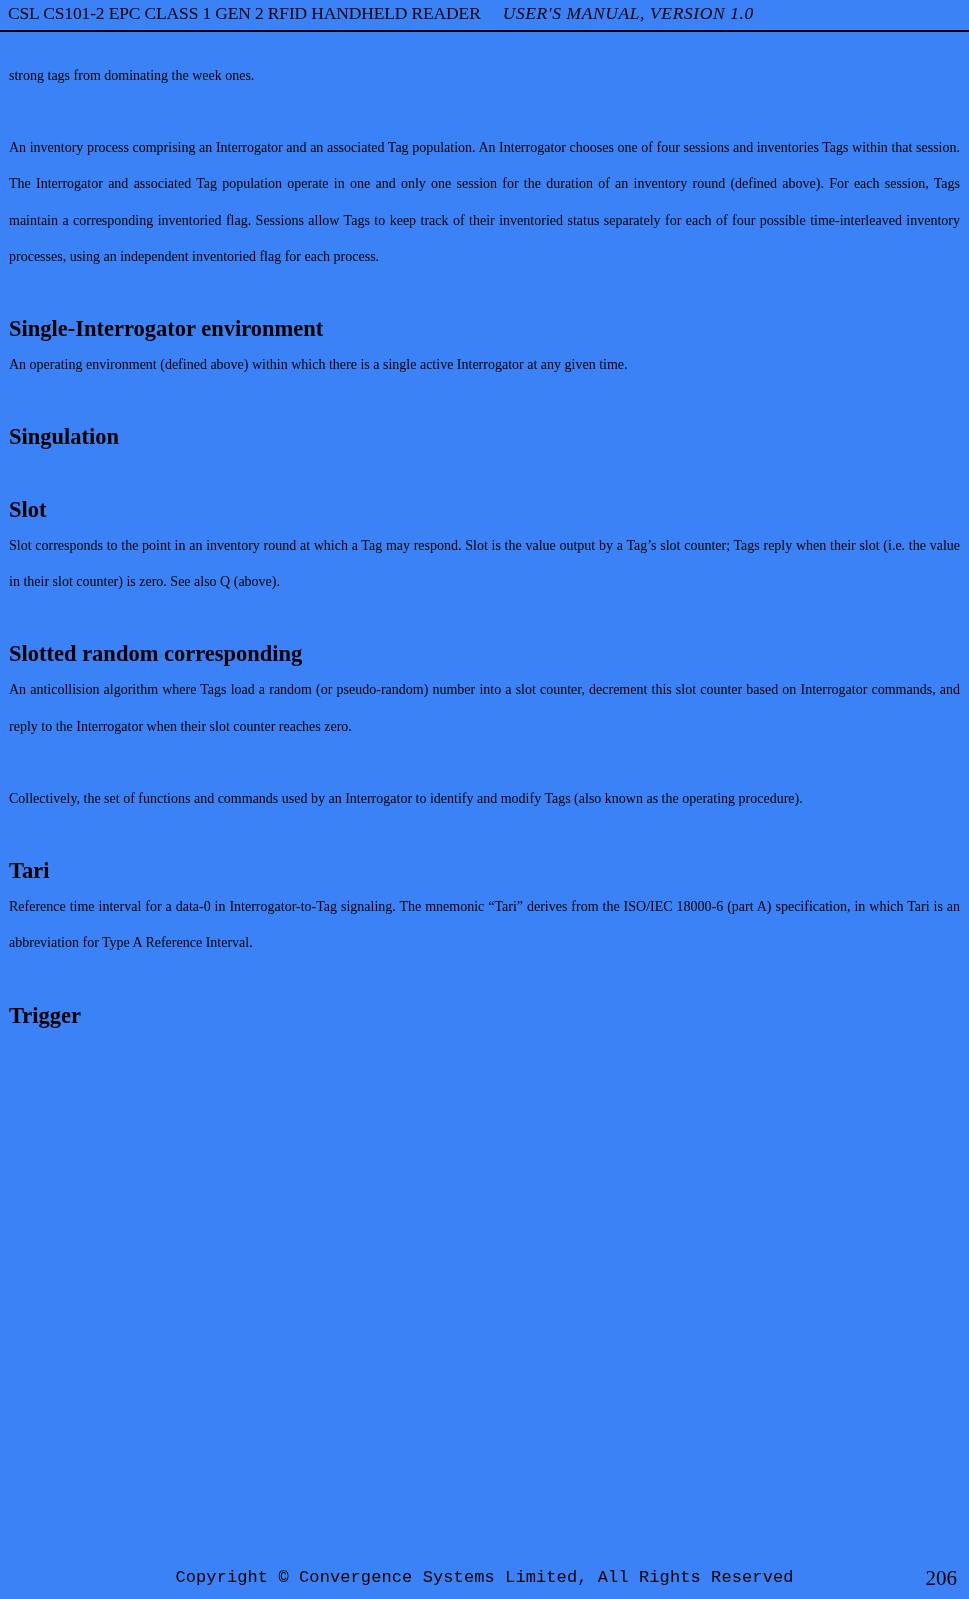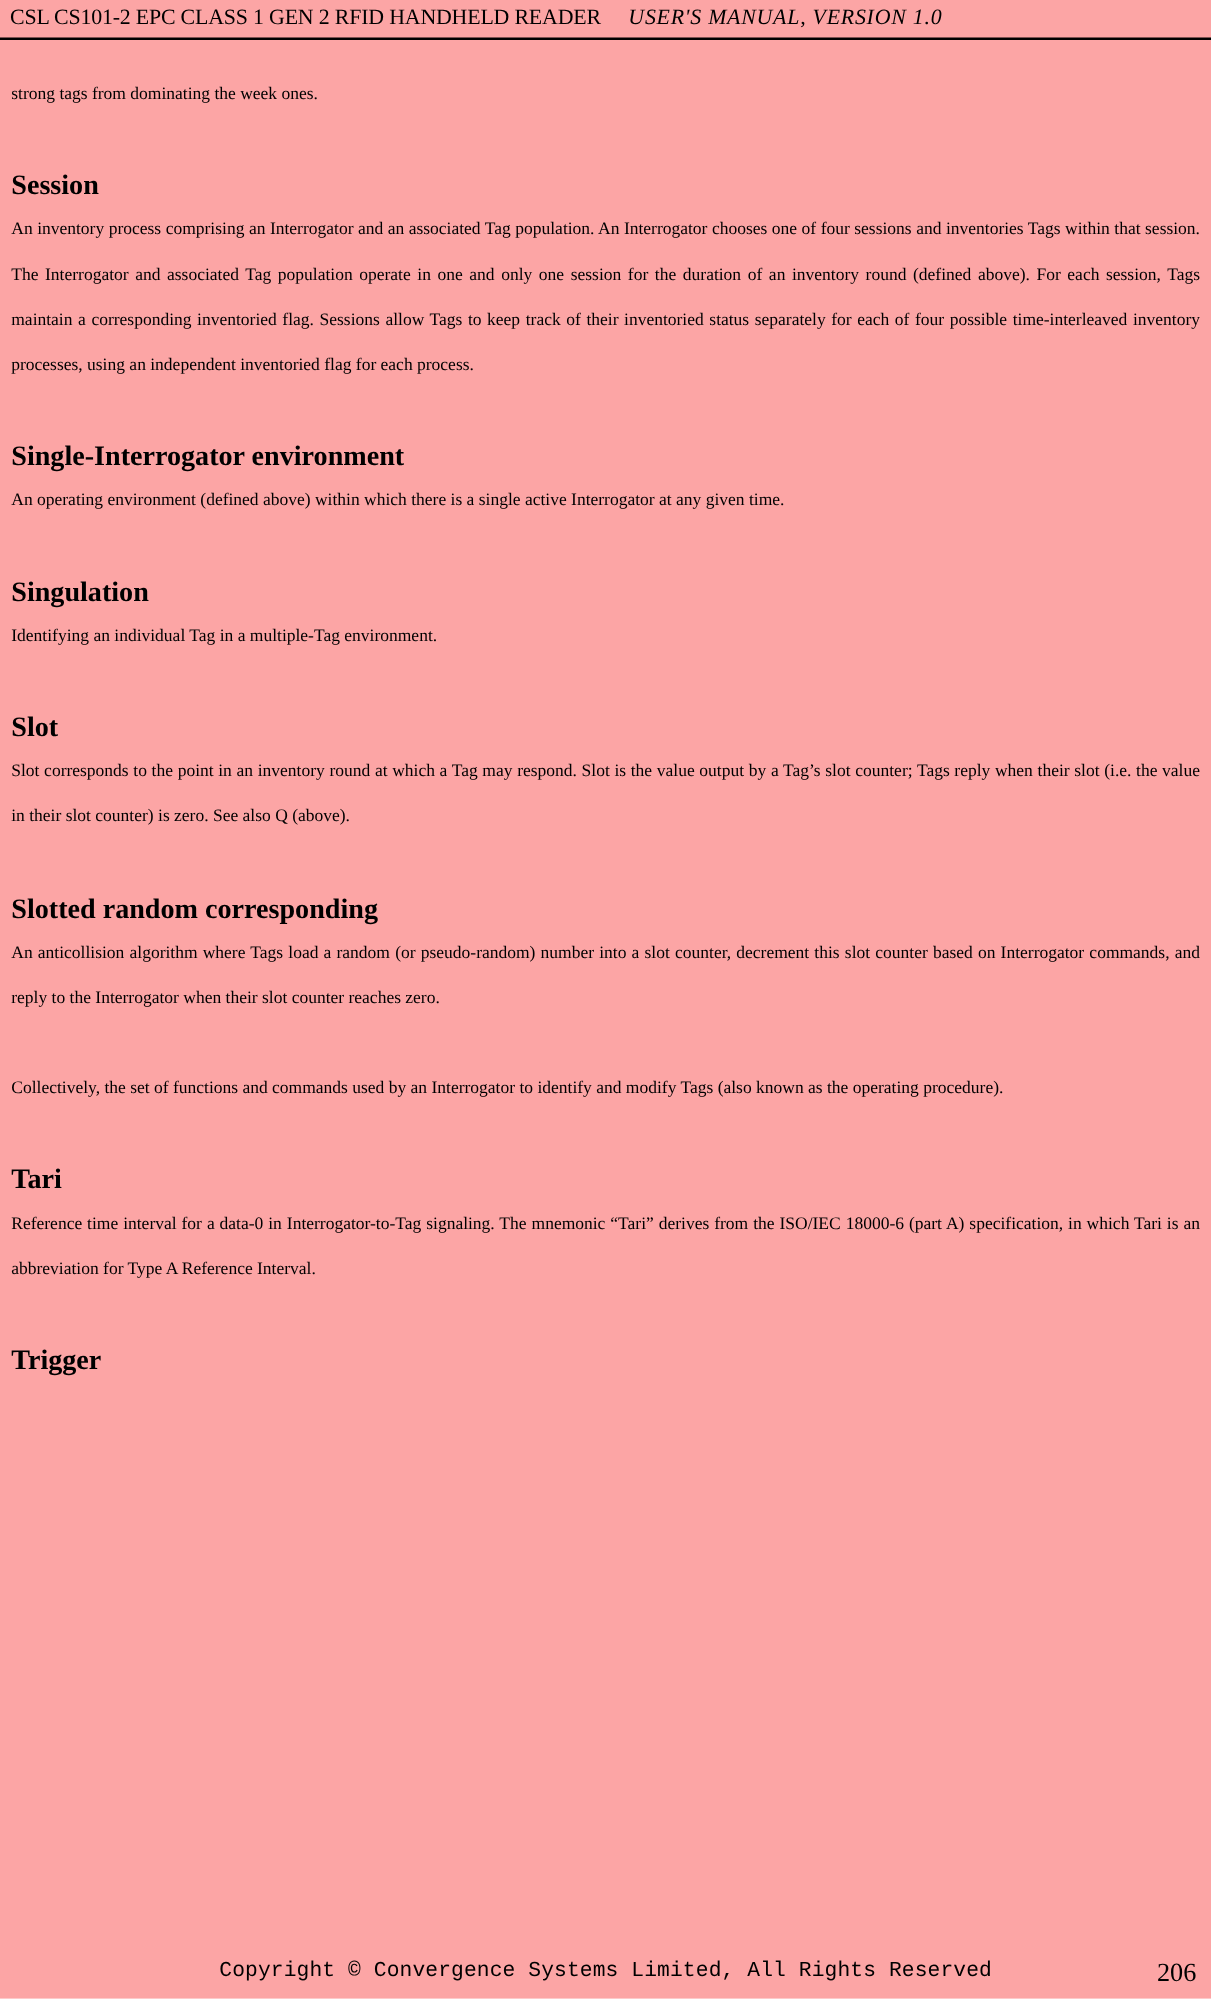--- a/index.html
+++ b/index.html
@@ -8,21 +8,21 @@
     background: #ffffff;
   }
   body {
     font-family: "Liberation Serif", "DejaVu Serif", serif;
     color: #000000;
   }
   .page {
     position: relative;
     width: 969px;
     height: 1599px;
-    background: #fca5a5;
+    background: #3b82f6;
     overflow: hidden;
     box-sizing: border-box;
   }
 
   
   .page-header {
     position: absolute;
     top: 0;
     left: 0;
     width: 969px;
@@ -112,32 +112,30 @@
     <span class="header-left">CSL CS101-2 EPC CLASS 1 GEN 2 RFID HANDHELD READER</span>
     <span class="header-right">USER'S  MANUAL,  VERSION  1.0</span>
   </div>
 
   <div class="content">
 
     <p class="body">strong tags from dominating the week ones.</p>
 
     <div class="gap-before-heading"></div>
 
-    <h2 class="section">Session</h2>
     <p class="body">An inventory process comprising an Interrogator and an associated Tag population. An Interrogator chooses one of four sessions and inventories Tags within that session. The Interrogator and associated Tag population operate in one and only one session for the duration of an inventory round (defined above). For each session, Tags maintain a corresponding inventoried flag. Sessions allow Tags to keep track of their inventoried status separately for each of four possible time-interleaved inventory processes, using an independent inventoried flag for each process.</p>
 
     <div class="gap-before-heading"></div>
 
     <h2 class="section">Single-Interrogator environment</h2>
     <p class="body">An operating environment (defined above) within which there is a single active Interrogator at any given time.</p>
 
     <div class="gap-before-heading"></div>
 
     <h2 class="section">Singulation</h2>
-    <p class="body">Identifying an individual Tag in a multiple-Tag environment.</p>
 
     <div class="gap-before-heading"></div>
 
     <h2 class="section">Slot</h2>
     <p class="body">Slot corresponds to the point in an inventory round at which a Tag may respond. Slot is the value output by a Tag’s slot counter; Tags reply when their slot (i.e. the value in their slot counter) is zero. See also Q (above).</p>
 
     <div class="gap-before-heading"></div>
 
     <h2 class="section">Slotted random corresponding</h2>
     <p class="body">An anticollision algorithm where Tags load a random (or pseudo-random) number into a slot counter, decrement this slot counter based on Interrogator commands, and reply to the Interrogator when their slot counter reaches zero.</p>

